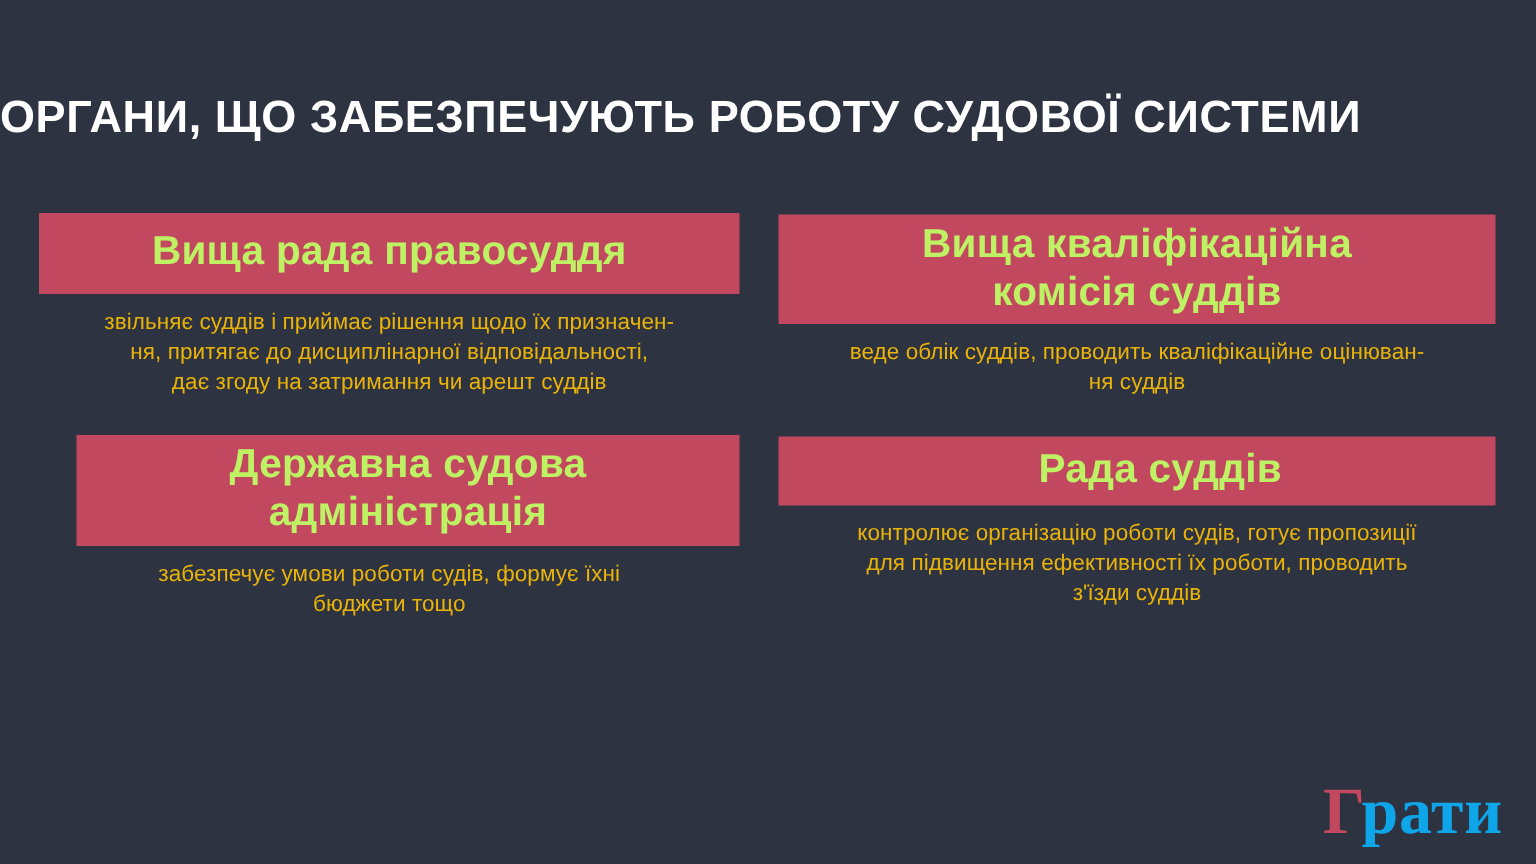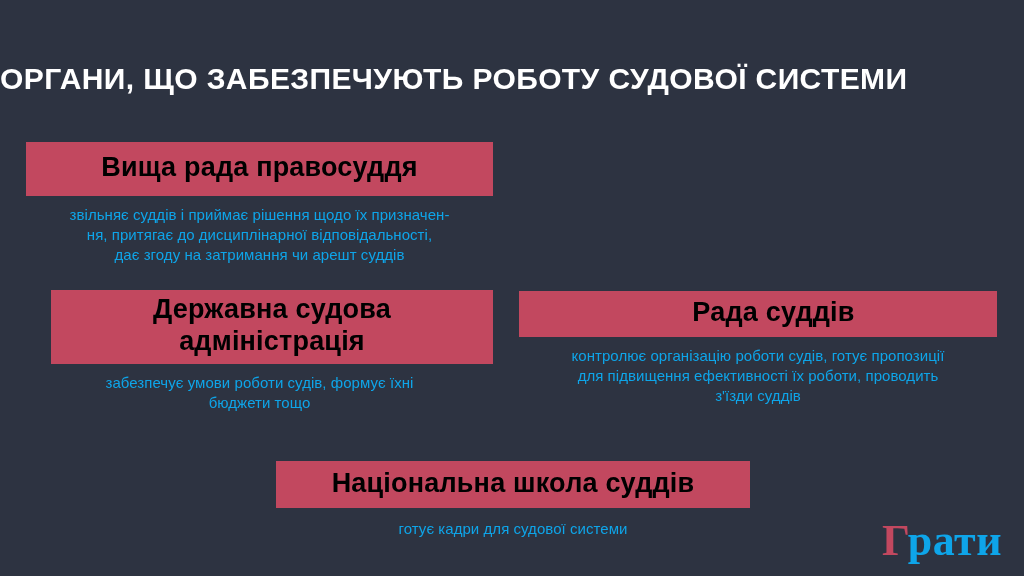--- a/index.html
+++ b/index.html
@@ -40,35 +40,35 @@
   }
 
   
   .card {
     position: absolute;
     box-sizing: border-box;
   }
 
   .card-header {
     background: #c2485f;
-    color: #000000;
+    color: #bef264;
     font-weight: bold;
     text-align: center;
     display: flex;
     align-items: center;
     justify-content: center;
     box-sizing: border-box;
     padding: 4px 10px 8px 10px;
     font-size: 27px;
     line-height: 32px;
     letter-spacing: 0.2px;
   }
 
   .card-body {
-    color: #0ea5e9;
+    color: #eab308;
     font-size: 15px;
     line-height: 20px;
     text-align: center;
     box-sizing: border-box;
     padding: 9px 4px 0 4px;
     letter-spacing: 0.05px;
   }
 
   
   #card-vrp        { left: 26px;  top: 142px; width: 467px; }
@@ -107,33 +107,33 @@
 
 <div id="infographic">
 
   <h1 class="page-title">ОРГАНИ, ЩО ЗАБЕЗПЕЧУЮТЬ РОБОТУ СУДОВОЇ СИСТЕМИ</h1>
 
   <div class="card" id="card-vrp">
     <div class="card-header">Вища рада правосуддя</div>
     <div class="card-body">звільняє суддів і приймає рішення щодо їх призначен-<br>ня, притягає до дисциплінарної відповідальності,<br>дає згоду на затримання чи арешт суддів</div>
   </div>
 
+  <div class="card" id="card-vkks">
+    <div class="card-header">Вища кваліфікаційна<br>комісія суддів</div>
+    <div class="card-body">веде облік суддів, проводить кваліфікаційне оцінюван-<br>ня суддів</div>
+  </div>
 
   <div class="card" id="card-dsa">
     <div class="card-header">Державна судова<br>адміністрація</div>
     <div class="card-body">забезпечує умови роботи судів, формує їхні<br>бюджети тощо</div>
   </div>
 
   <div class="card" id="card-rs">
     <div class="card-header">Рада суддів</div>
     <div class="card-body">контролює організацію роботи судів, готує пропозиції<br>для підвищення ефективності їх роботи, проводить<br>з'їзди суддів</div>
   </div>
 
-  <div class="card" id="card-nsh">
-    <div class="card-header">Національна школа суддів</div>
-    <div class="card-body">готує кадри для судової системи</div>
-  </div>
 
   <div class="logo">
     <span class="logo-g">Г</span><span class="logo-rest">рати</span>
   </div>
 
 </div>
 
 </body></html>

